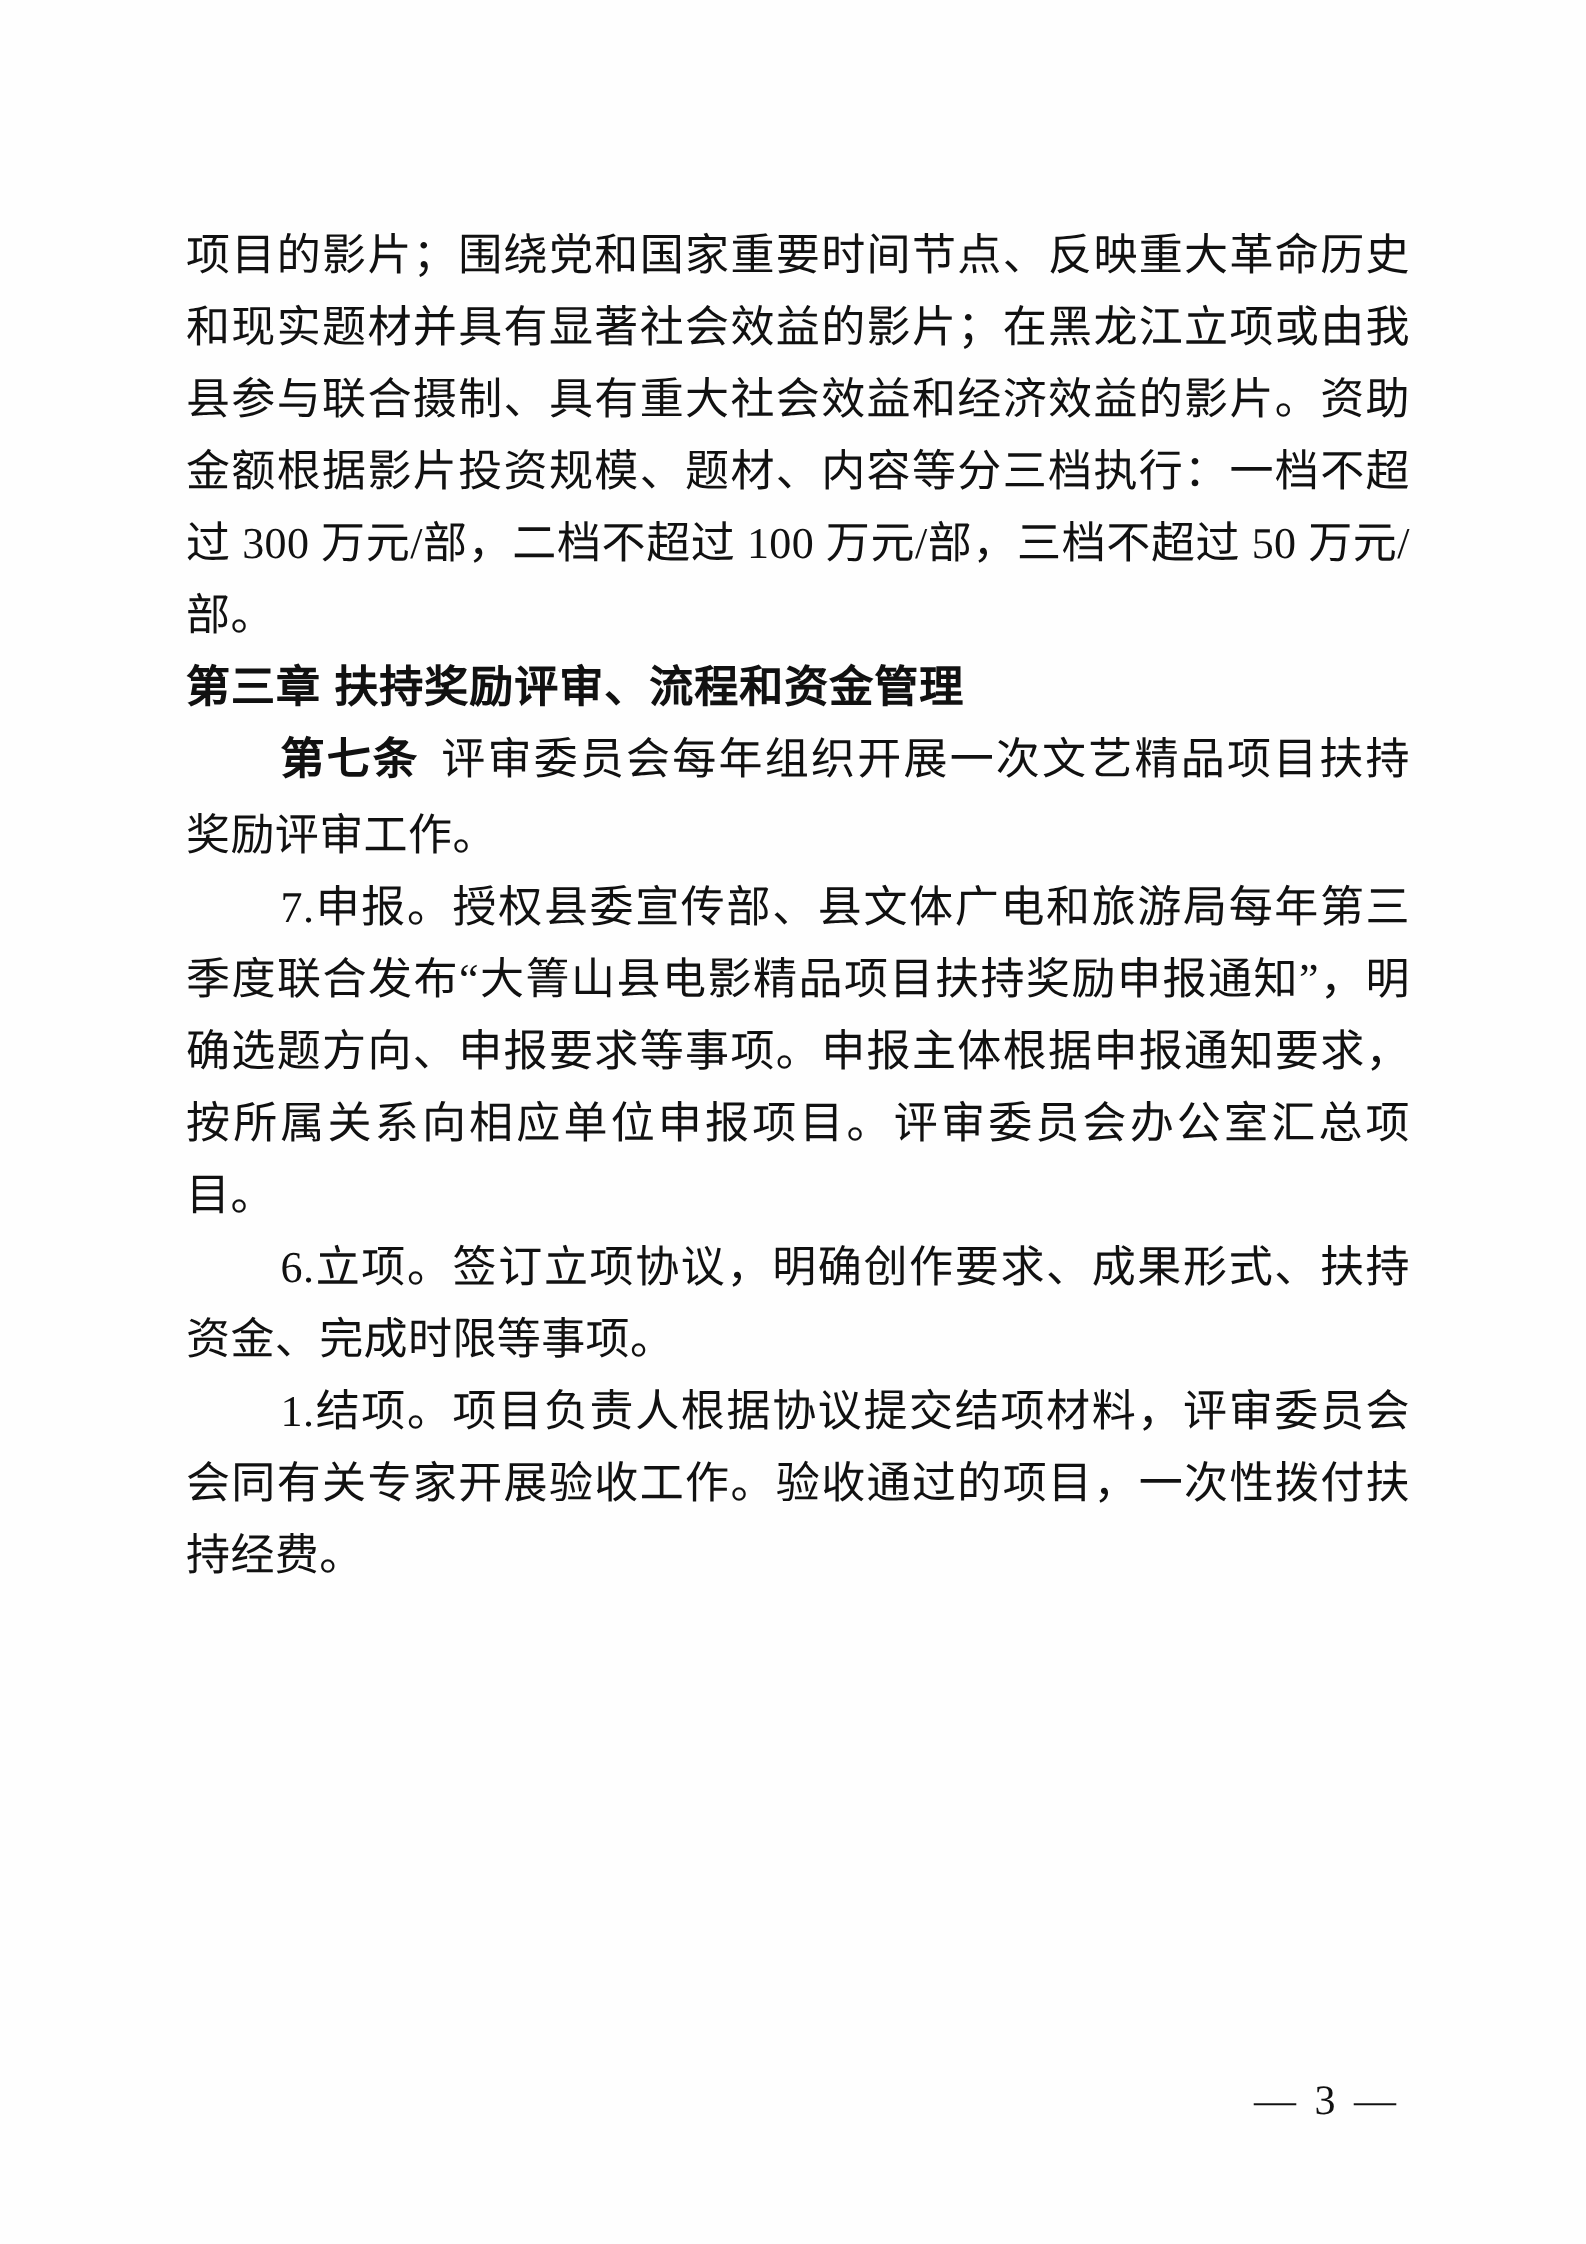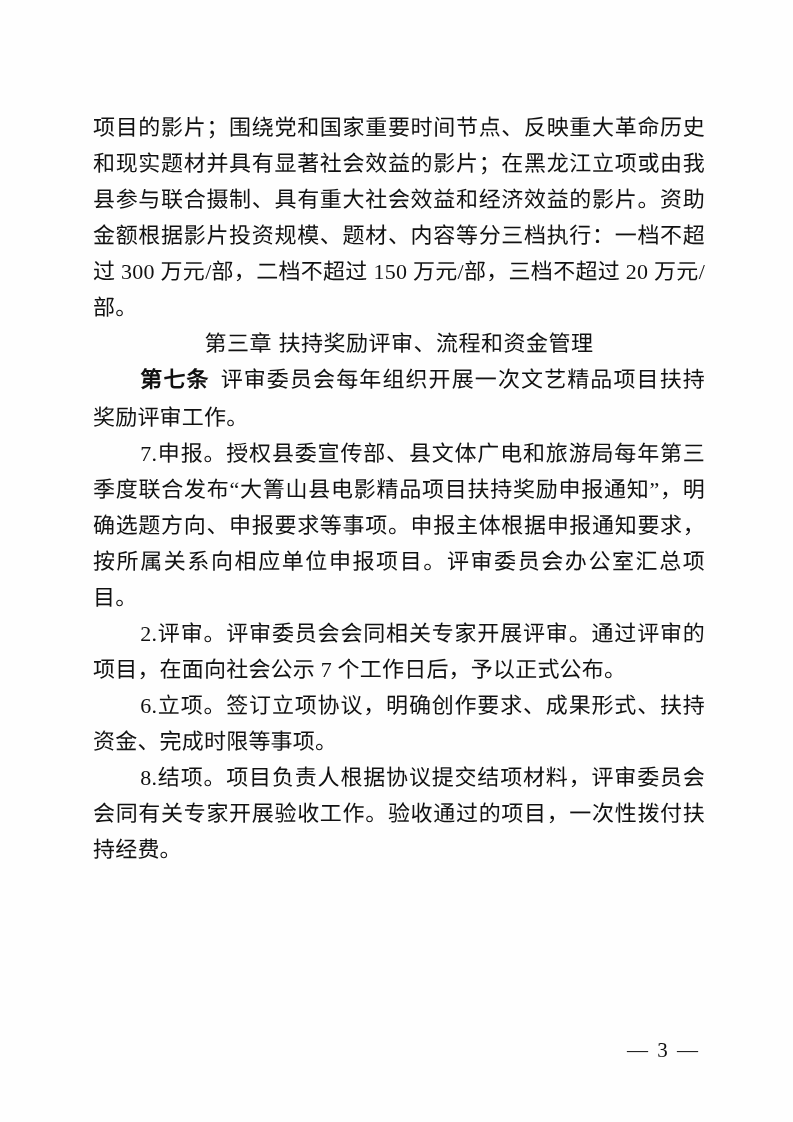--- a/index.html
+++ b/index.html
@@ -28,24 +28,24 @@
   }
   .para {
     margin: 0;
     text-indent: 0;
   }
   .para.indent {
     text-indent: 2.15em;
   }
   .chapter-heading {
     margin: 0;
-    text-align: center;
+    text-align: left;
     text-indent: 0;
     font-family: "Liberation Sans", "DejaVu Sans", sans-serif;
-    font-weight: normal;
+    font-weight: bold;
     font-size: 22px;
     line-height: 36px;
     letter-spacing: 0.5px;
   }
   .article-label {
     font-family: Liberation Mono, monospace;
     font-weight: bold;
     margin-right: 0.5em;
   }
   .page-number {
@@ -59,33 +59,32 @@
     font-family: "Liberation Serif", "DejaVu Serif", serif;
   }
 </style>
 </head>
 <body>
 
 <div class="page">
 
   <div class="content">
 
-    <p class="para">项目的影片；围绕党和国家重要时间节点、反映重大革命历史和现实题材并具有显著社会效益的影片；在黑龙江立项或由我县参与联合摄制、具有重大社会效益和经济效益的影片。资助金额根据影片投资规模、题材、内容等分三档执行：一档不超过 300 万元/部，二档不超过 150 万元/部，三档不超过 20 万元/部。</p>
+    <p class="para">项目的影片；围绕党和国家重要时间节点、反映重大革命历史和现实题材并具有显著社会效益的影片；在黑龙江立项或由我县参与联合摄制、具有重大社会效益和经济效益的影片。资助金额根据影片投资规模、题材、内容等分三档执行：一档不超过 300 万元/部，二档不超过 100 万元/部，三档不超过 50 万元/部。</p>
 
     <p class="chapter-heading">第三章 扶持奖励评审、流程和资金管理</p>
 
 
     <p class="para indent"><span class="article-label">第七条</span><span>评审委员会每年组织开展一次文艺精品项目扶持奖励评审工作。</span></p>
 
 
     <p class="para indent">7.申报。授权县委宣传部、县文体广电和旅游局每年第三季度联合发布“大箐山县电影精品项目扶持奖励申报通知”，明确选题方向、申报要求等事项。申报主体根据申报通知要求，按所属关系向相应单位申报项目。评审委员会办公室汇总项目。</p>
 
-    <p class="para indent">2.评审。评审委员会会同相关专家开展评审。通过评审的项目，在面向社会公示 7 个工作日后，予以正式公布。</p>
 
     <p class="para indent">6.立项。签订立项协议，明确创作要求、成果形式、扶持资金、完成时限等事项。</p>
 
-    <p class="para indent">8.结项。项目负责人根据协议提交结项材料，评审委员会会同有关专家开展验收工作。验收通过的项目，一次性拨付扶持经费。</p>
+    <p class="para indent">1.结项。项目负责人根据协议提交结项材料，评审委员会会同有关专家开展验收工作。验收通过的项目，一次性拨付扶持经费。</p>
 
   </div>
 
   <div class="page-number">— 3 —</div>
 
 </div>
 
 </body></html>

